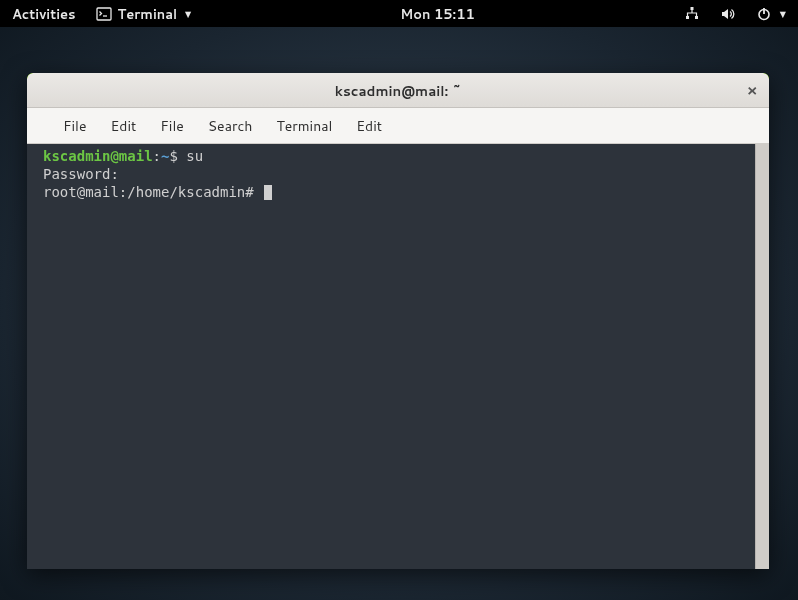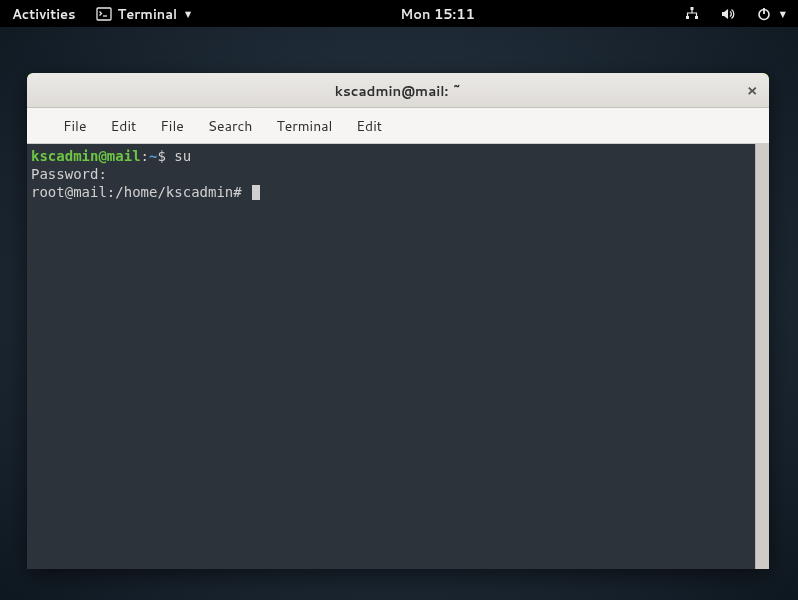--- a/index.html
+++ b/index.html
@@ -84,21 +84,21 @@
       flex: 1;
       background: #2d333b;
       display: flex;
       font-family: "DejaVu Sans Mono", "Liberation Mono", monospace;
       font-size: 14px;
       line-height: 18px;
       color: #d0d0d0;
     }
     .terminal-text {
       flex: 1;
-      padding: 3px 4px;
+      padding: 3px 16px;
       white-space: pre;
       border-radius: 11px;
     }
     .user-host { color: #6cc644; font-weight: bold; }
     .path { color: #5a9fd4; font-weight: bold; }
     .scrollbar {
       width: 14px;
       background: #cfccc8;
       border-left: 1px solid #b8b5b1;
     }

